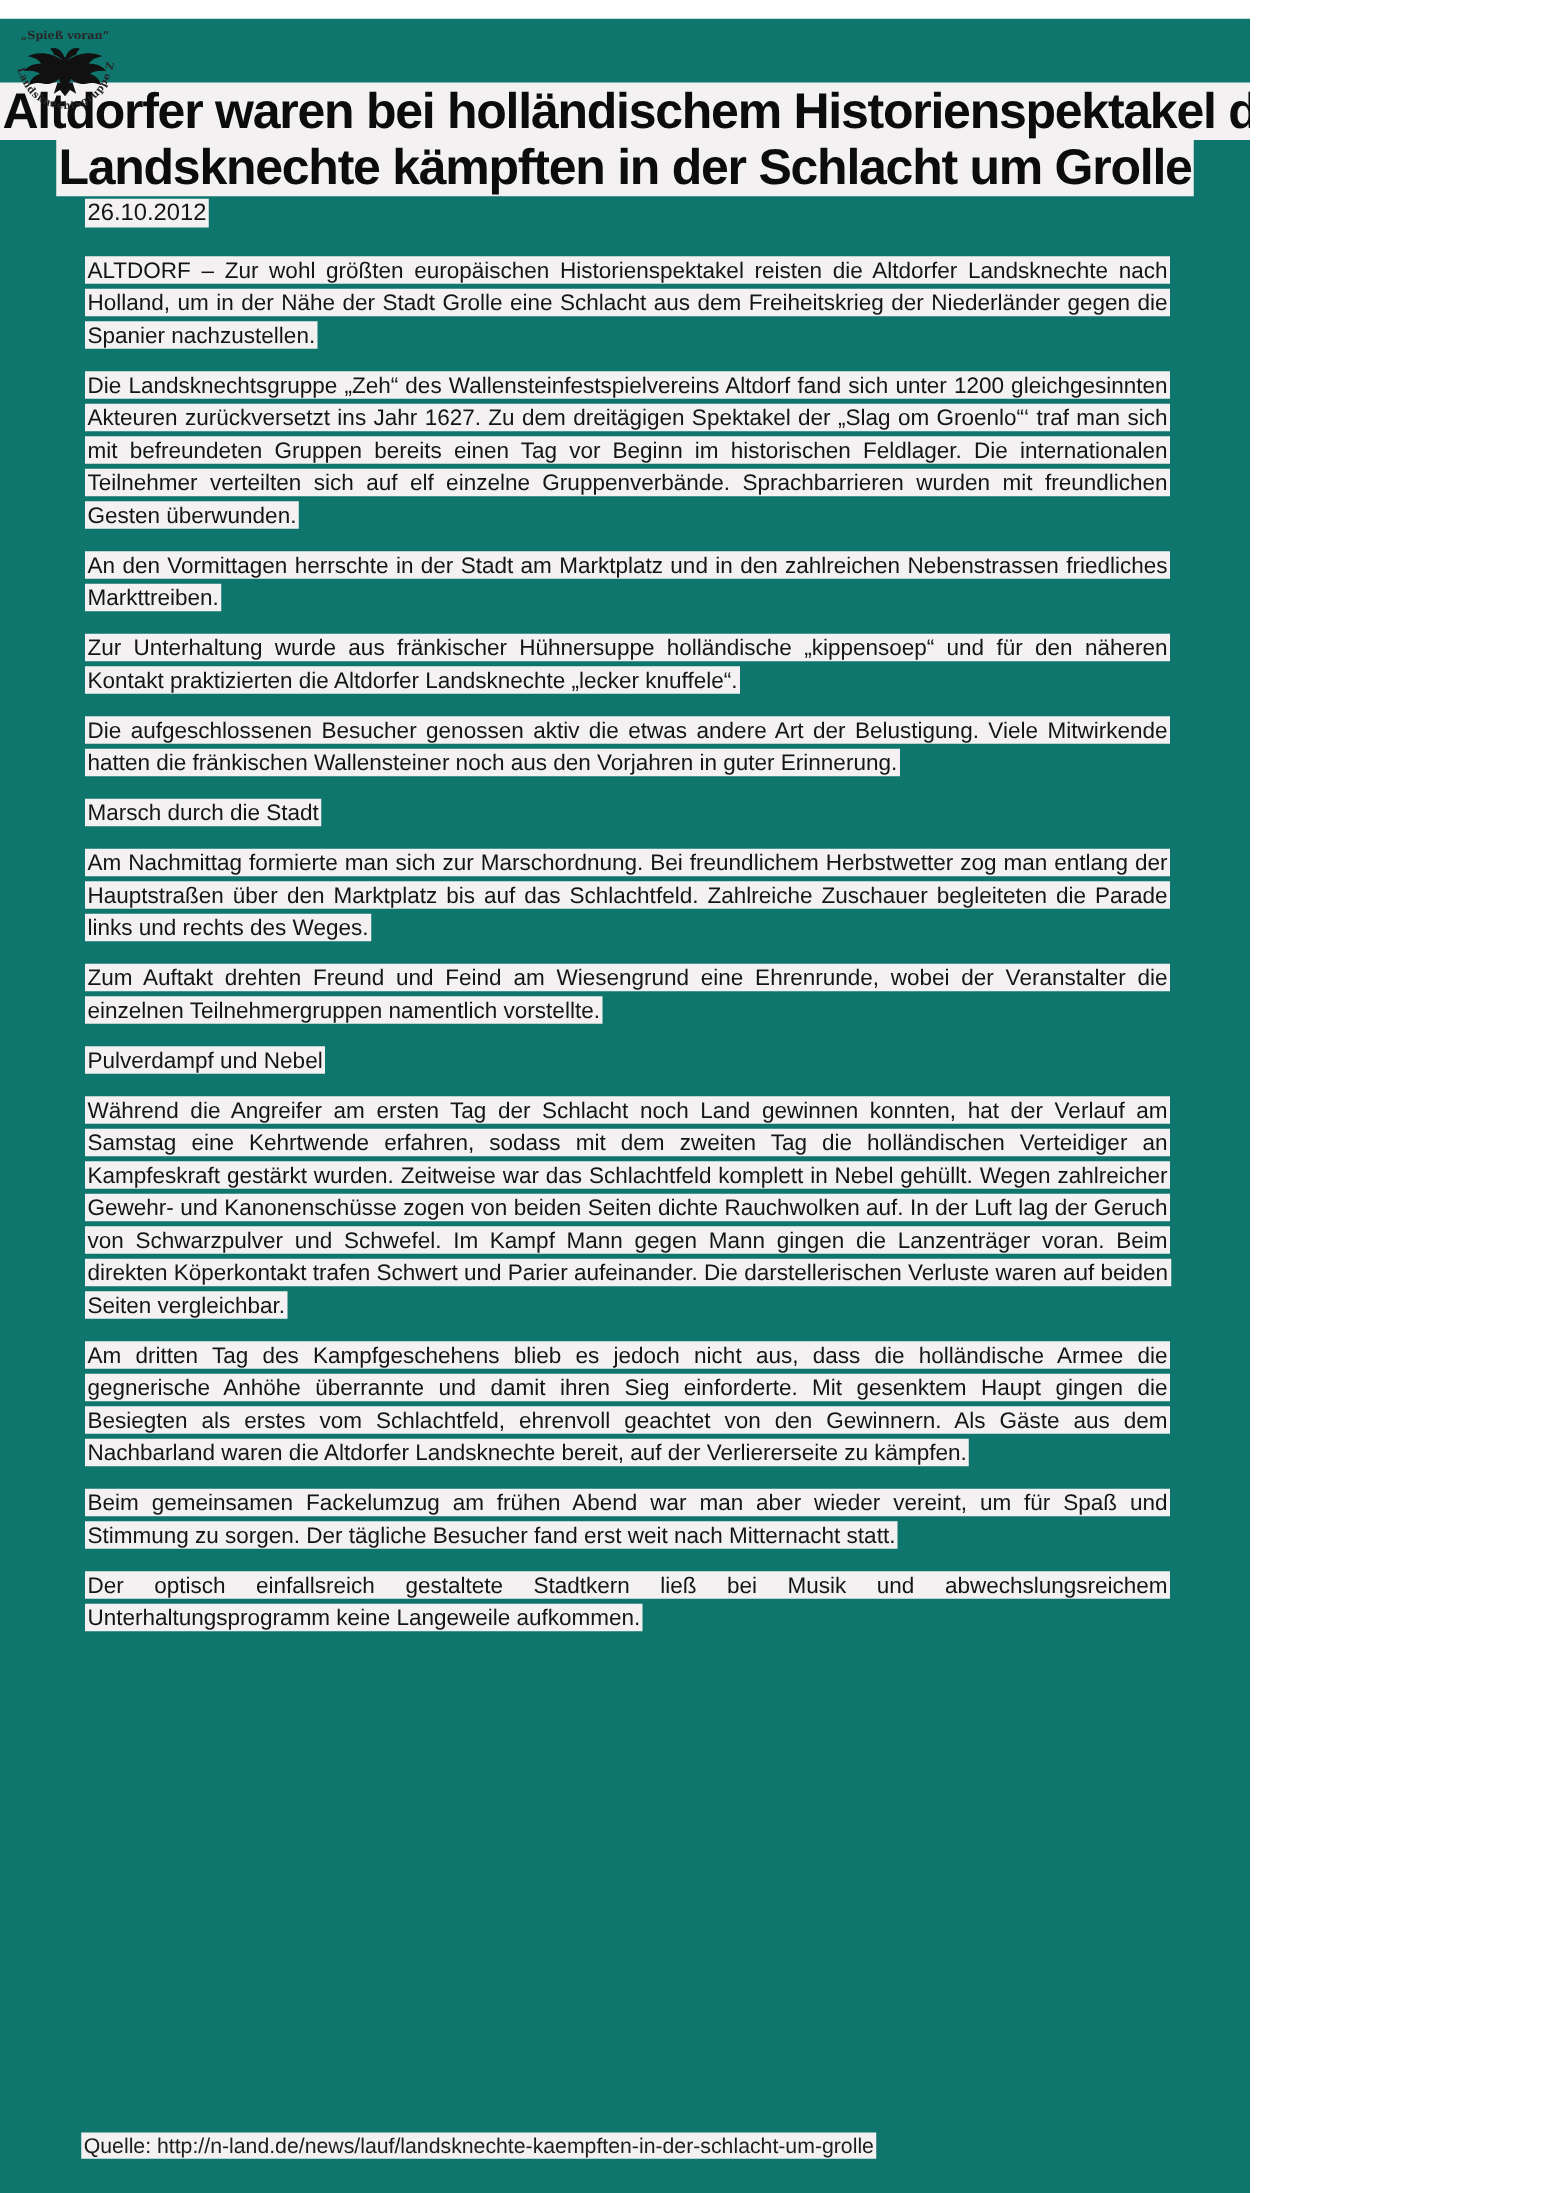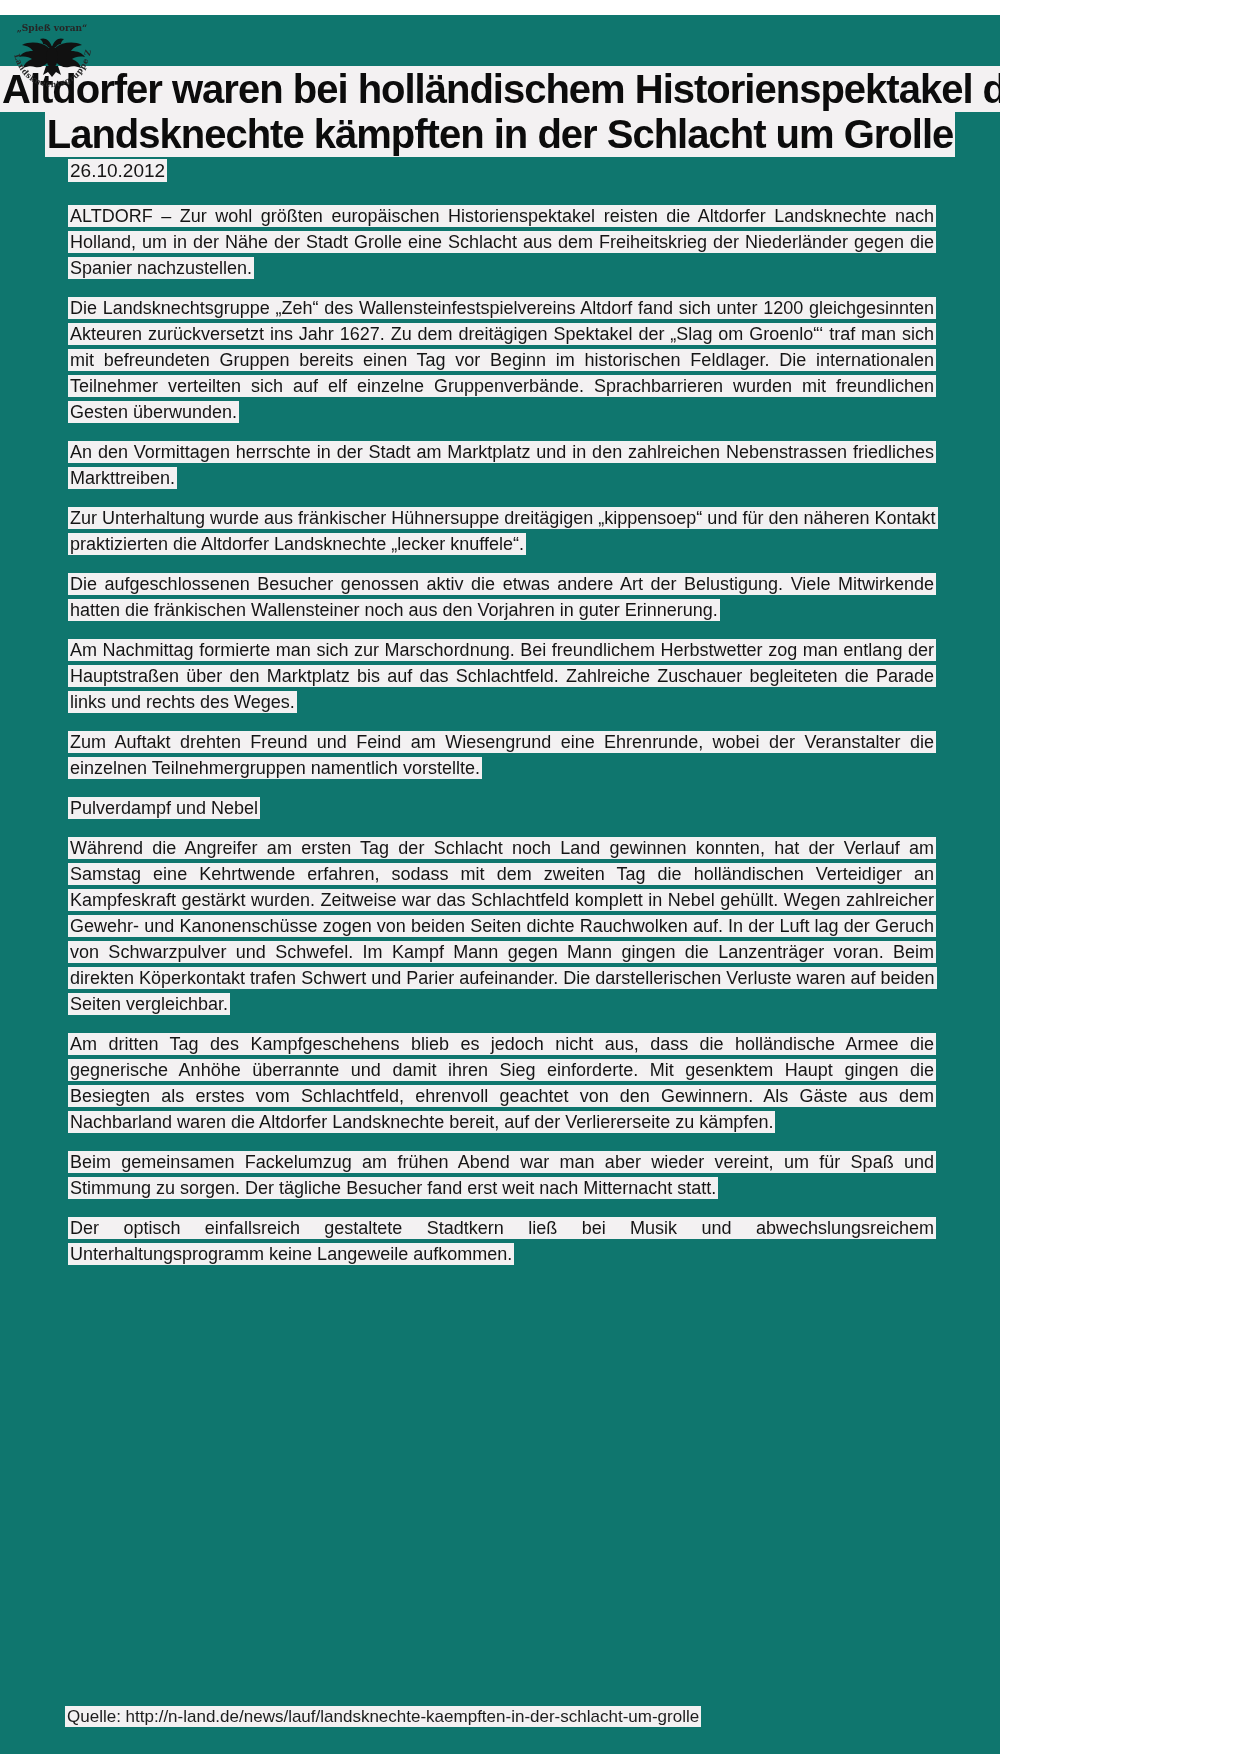--- a/index.html
+++ b/index.html
@@ -110,22 +110,23 @@
   </div>
 
   <h1><span class="hl">Altdorfer waren bei holländischem Historienspektakel dabei</span><br><span class="hl">Landsknechte kämpften in der Schlacht um Grolle</span></h1>
 
   <div class="date"><span class="hl">26.10.2012</span></div>
 
   <div class="article" id="article">
       <p class="para"><span class="hl">ALTDORF – Zur wohl größten europäischen Historienspektakel reisten die Altdorfer Landsknechte nach Holland, um in der Nähe der Stadt Grolle eine Schlacht aus dem Freiheitskrieg der Niederländer gegen die Spanier nachzustellen.</span></p>
       <p class="para"><span class="hl">Die Landsknechtsgruppe „Zeh“ des Wallensteinfestspielvereins Altdorf fand sich unter 1200 gleichgesinnten Akteuren zurückversetzt ins Jahr 1627. Zu dem dreitägigen Spektakel der „Slag om Groenlo“‘ traf man sich mit befreundeten Gruppen bereits einen Tag vor Beginn im historischen Feldlager. Die internationalen Teilnehmer verteilten sich auf elf einzelne Gruppenverbände. Sprachbarrieren wurden mit freundlichen Gesten überwunden.</span></p>
       <p class="para"><span class="hl">An den Vormittagen herrschte in der Stadt am Marktplatz und in den zahlreichen Nebenstrassen friedliches Markttreiben.</span></p>
-      <p class="para"><span class="hl">Zur Unterhaltung wurde aus fränkischer Hühnersuppe dreitägigen „kippensoep“ und für den näheren Kontakt praktizierten die Altdorfer Landsknechte „lecker knuffele“.</span></p>
+      <p class="para"><span class="hl">Zur Unterhaltung wurde aus fränkischer Hühnersuppe holländische „kippensoep“ und für den näheren Kontakt praktizierten die Altdorfer Landsknechte „lecker knuffele“.</span></p>
       <p class="para"><span class="hl">Die aufgeschlossenen Besucher genossen aktiv die etwas andere Art der Belustigung. Viele Mitwirkende hatten die fränkischen Wallensteiner noch aus den Vorjahren in guter Erinnerung.</span></p>
+      <h2 class="subhead"><span class="hl">Marsch durch die Stadt</span></h2>
       <p class="para"><span class="hl">Am Nachmittag formierte man sich zur Marschordnung. Bei freundlichem Herbstwetter zog man entlang der Hauptstraßen über den Marktplatz bis auf das Schlachtfeld. Zahlreiche Zuschauer begleiteten die Parade links und rechts des Weges.</span></p>
       <p class="para"><span class="hl">Zum Auftakt drehten Freund und Feind am Wiesengrund eine Ehrenrunde, wobei der Veranstalter die einzelnen Teilnehmergruppen namentlich vorstellte.</span></p>
       <h2 class="subhead"><span class="hl">Pulverdampf und Nebel</span></h2>
       <p class="para"><span class="hl">Während die Angreifer am ersten Tag der Schlacht noch Land gewinnen konnten, hat der Verlauf am Samstag eine Kehrtwende erfahren, sodass mit dem zweiten Tag die holländischen Verteidiger an Kampfeskraft gestärkt wurden. Zeitweise war das Schlachtfeld komplett in Nebel gehüllt. Wegen zahlreicher Gewehr- und Kanonenschüsse zogen von beiden Seiten dichte Rauchwolken auf. In der Luft lag der Geruch von Schwarzpulver und Schwefel. Im Kampf Mann gegen Mann gingen die Lanzenträger voran. Beim direkten Köperkontakt trafen Schwert und Parier aufeinander. Die darstellerischen Verluste waren auf beiden Seiten vergleichbar.</span></p>
       <p class="para"><span class="hl">Am dritten Tag des Kampfgeschehens blieb es jedoch nicht aus, dass die holländische Armee die gegnerische Anhöhe überrannte und damit ihren Sieg einforderte. Mit gesenktem Haupt gingen die Besiegten als erstes vom Schlachtfeld, ehrenvoll geachtet von den Gewinnern. Als Gäste aus dem Nachbarland waren die Altdorfer Landsknechte bereit, auf der Verliererseite zu kämpfen.</span></p>
       <p class="para"><span class="hl">Beim gemeinsamen Fackelumzug am frühen Abend war man aber wieder vereint, um für Spaß und Stimmung zu sorgen. Der tägliche Besucher fand erst weit nach Mitternacht statt.</span></p>
       <p class="para"><span class="hl">Der optisch einfallsreich gestaltete Stadtkern ließ bei Musik und abwechslungsreichem Unterhaltungsprogramm keine Langeweile aufkommen.</span></p>
     </div>
 
   <div class="source"><span class="hl">Quelle: http://n-land.de/news/lauf/landsknechte-kaempften-in-der-schlacht-um-grolle</span></div>

